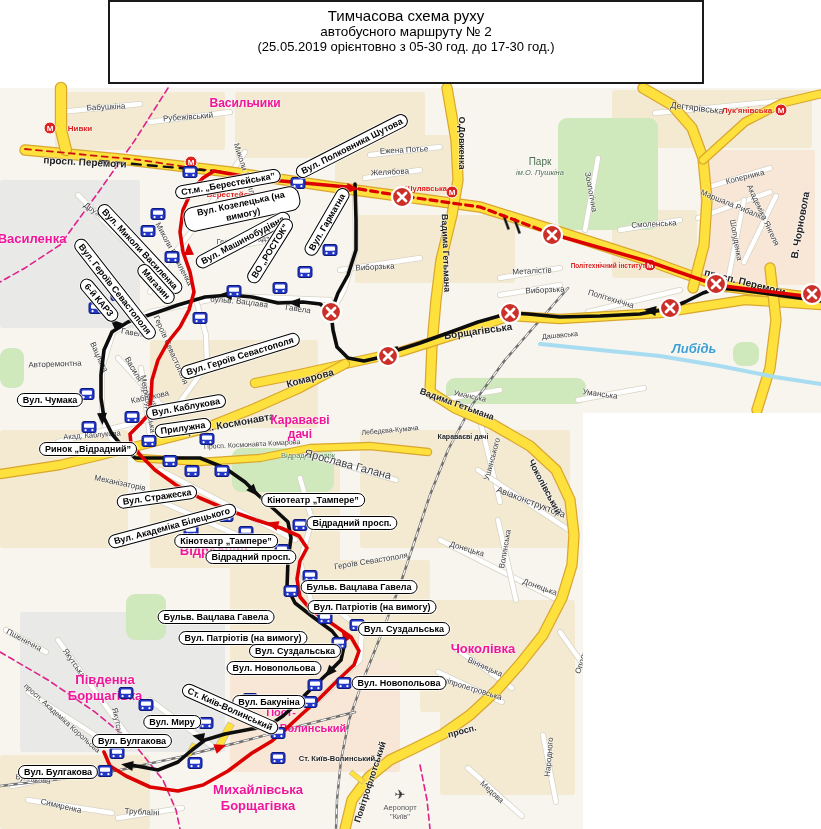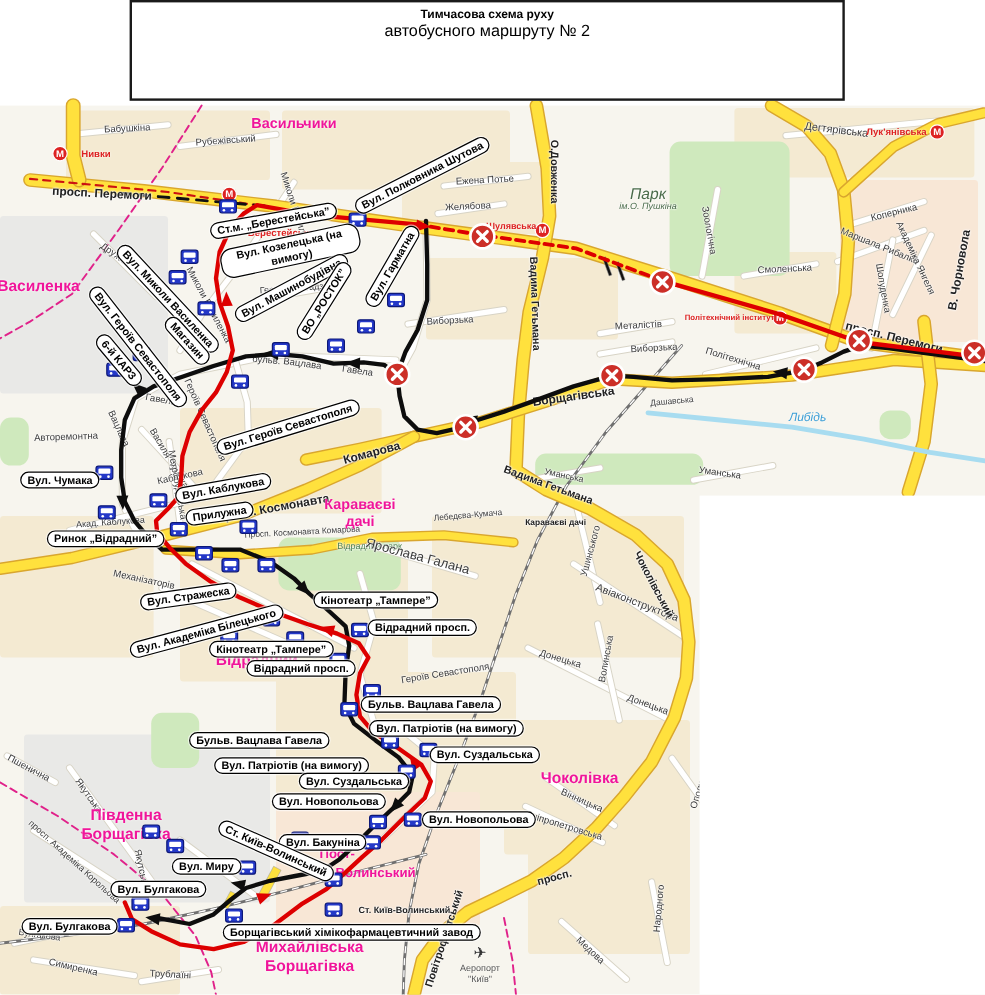--- a/index.html
+++ b/index.html
@@ -18,21 +18,21 @@
   .callout.wrap{white-space:normal;text-align:center;line-height:10.5px;padding:1px 4px;}
   .metrotext{position:absolute;color:#d22;font-weight:bold;white-space:nowrap;
              transform:translate(-50%,-50%);text-shadow:0 0 2px #fff;}
   .metroicon{position:absolute;width:11px;height:11px;border-radius:50%;background:#d22;
              color:#fff;font-size:8px;font-weight:bold;text-align:center;line-height:11px;
              transform:translate(-50%,-50%);border:1px solid #fff;}
   .misc{position:absolute;color:#555;white-space:nowrap;transform:translate(-50%,-50%);
         text-shadow:0 0 2px #fff;}
   #titlebox{position:absolute;left:108px;top:0;width:596px;height:84px;background:#fff;
             border:2px solid #1a1a1a;text-align:center;z-index:10;padding-top:5px;box-sizing:border-box;}
-  #titlebox .t1{font-size:10px;font-weight:bold;}
+  #titlebox .t1{font-size:15px;font-weight:normal;}
   #titlebox .t2{font-size:13.5px;}
   #titlebox .t3{font-size:15px;font-weight:bold;font-family:"Liberation Serif",serif;}
   #titlebox .t4{font-size:13px;}
 </style>
 </head>
 <body>
 
 <div id="stage">
   <svg id="base" width="821" height="829">
       <rect x="0" y="88" width="821" height="741" fill="#f7f5ee"></rect>
@@ -250,37 +250,37 @@
       <div class="street" style="left: 470px; top: 396px; font-size: 7.5px; transform: translate(-50%, -50%) rotate(12deg);">Уманська</div>
       <div class="street" style="left: 74px; top: 663px; font-size: 8px; transform: translate(-50%, -50%) rotate(55deg);">Якутська</div>
       <div class="street" style="left: 118px; top: 724px; font-size: 8px; transform: translate(-50%, -50%) rotate(78deg);">Якутська</div>
       <div class="street" style="left: 24px; top: 640px; font-size: 8px; transform: translate(-50%, -50%) rotate(28deg);">Пшенична</div>
       <div class="street" style="left: 62px; top: 718px; font-size: 7.5px; transform: translate(-50%, -50%) rotate(42deg);">просп. Академіка Корольова</div>
       <div class="street" style="left: 61px; top: 806px; font-size: 8px; transform: translate(-50%, -50%) rotate(13deg);">Симиренка</div>
       <div class="street" style="left: 142px; top: 812px; font-size: 8px; transform: translate(-50%, -50%) rotate(3deg);">Трублаїні</div>
       <div class="street" style="left: 33px; top: 779px; font-size: 7.5px; transform: translate(-50%, -50%) rotate(8deg);">Булгакова</div>
       <div class="street bold" style="left: 337px; top: 758px; font-size: 7.5px; transform: translate(-50%, -50%) rotate(0deg);">Ст. Київ-Волинський</div>
       <div class="street bold" style="left: 463px; top: 436px; font-size: 7px; transform: translate(-50%, -50%) rotate(0deg);">Караваєві дачі</div>
-      <div class="street" style="left: 540px; top: 161px; font-size: 13px; color: rgb(74, 107, 74); transform: translate(-50%, -50%) rotate(0deg); font-style: italic;">Парк</div>
+      <div class="street" style="left: 540px; top: 161px; font-size: 10px; color: rgb(74, 107, 74); transform: translate(-50%, -50%) rotate(0deg);">Парк</div>
       <div class="street" style="left: 540px; top: 172px; font-size: 7.5px; color: rgb(74, 107, 74); transform: translate(-50%, -50%) rotate(0deg); font-style: italic;">ім.О. Пушкіна</div>
       <div class="street" style="left: 390px; top: 430px; font-size: 7px; transform: translate(-50%, -50%) rotate(-5deg);">Лебедєва-Кумача</div>
       <div class="street" style="left: 560px; top: 335px; font-size: 7px; transform: translate(-50%, -50%) rotate(-5deg);">Дашавська</div>
       <div class="area" style="left: 245px; top: 103px; font-size: 12px;">Васильчики</div>
       <div class="area" style="left: 32px; top: 238px; font-size: 13px;">Василенка</div>
       <div class="area" style="left: 300px; top: 420px; font-size: 12px;">Караваєві</div>
       <div class="area" style="left: 300px; top: 434px; font-size: 12px;">дачі</div>
       <div class="area" style="left: 214px; top: 550px; font-size: 13px;">Відрадний</div>
       <div class="area" style="left: 105px; top: 679px; font-size: 13px;">Південна</div>
       <div class="area" style="left: 105px; top: 695px; font-size: 13px;">Борщагівка</div>
       <div class="area" style="left: 258px; top: 789px; font-size: 13px;">Михайлівська</div>
       <div class="area" style="left: 258px; top: 805px; font-size: 13px;">Борщагівка</div>
       <div class="area" style="left: 483px; top: 648px; font-size: 13px;">Чоколівка</div>
       <div class="area" style="left: 281px; top: 712px; font-size: 11px;">Пост-</div>
       <div class="area" style="left: 313px; top: 728px; font-size: 11px;">Волинський</div>
-      <div class="misc" style="left: 673px; top: 348px; font-size: 10px; color: rgb(61, 159, 214); font-style: italic;">Либідь</div>
+      <div class="misc" style="left: 694px; top: 348px; font-size: 13px; color: rgb(61, 159, 214); font-style: italic; font-weight: bold;">Либідь</div>
       <div class="metroicon" style="left: 50px; top: 128px;">М</div>
       <div class="metrotext" style="left: 80px; top: 128px; font-size: 8px;">Нивки</div>
       <div class="metroicon" style="left: 191px; top: 162px;">М</div>
       <div class="metrotext" style="left: 234px; top: 166px; font-size: 8px; margin-top: 28px;">Берестейська</div>
       <div class="metroicon" style="left: 452px; top: 192px;">М</div>
       <div class="metrotext" style="left: 426px; top: 188px; font-size: 7.5px;">Шулявська</div>
       <div class="metroicon" style="left: 781px; top: 110px;">М</div>
       <div class="metrotext" style="left: 747px; top: 110px; font-size: 8px;">Лук'янівська</div>
       <div class="metroicon" style="left: 650px; top: 265px;">М</div>
       <div class="metrotext" style="left: 608px; top: 265px; font-size: 6.5px;">Політехнічний інститут</div>
@@ -635,20 +635,20 @@
       <div class="callout" style="left: 216px; top: 617px; transform: translate(-50%, -50%) rotate(0deg);">Бульв. Вацлава Гавела</div>
       <div class="callout" style="left: 243px; top: 638px; transform: translate(-50%, -50%) rotate(0deg);">Вул. Патріотів (на вимогу)</div>
       <div class="callout" style="left: 295px; top: 651px; transform: translate(-50%, -50%) rotate(0deg);">Вул. Суздальська</div>
       <div class="callout" style="left: 274px; top: 668px; transform: translate(-50%, -50%) rotate(0deg);">Вул. Новопольова</div>
       <div class="callout" style="left: 399px; top: 683px; transform: translate(-50%, -50%) rotate(0deg);">Вул. Новопольова</div>
       <div class="callout" style="left: 269px; top: 702px; transform: translate(-50%, -50%) rotate(0deg);">Вул. Бакуніна</div>
       <div class="callout" style="left: 230px; top: 709px; transform: translate(-50%, -50%) rotate(24deg);">Ст. Київ-Волинський</div>
       <div class="callout" style="left: 172px; top: 722px; transform: translate(-50%, -50%) rotate(0deg);">Вул. Миру</div>
       <div class="callout" style="left: 132px; top: 741px; transform: translate(-50%, -50%) rotate(0deg);">Вул. Булгакова</div>
       <div class="callout" style="left: 58px; top: 772px; transform: translate(-50%, -50%) rotate(0deg);">Вул. Булгакова</div>
-      <div class="callout" style="left: 293px; top: 777px; transform: translate(-50%, -50%) rotate(0deg);">Борщагівський хімікофармацевтичний завод</div>
     </div>
 
   <div id="titlebox">
     <div class="t1">Тимчасова схема руху</div>
     <div class="t2">автобусного маршруту  № 2</div>
+    <div class="t4">(25.05.2019 орієнтовно з 05-30 год. до 17-30 год.)</div>
   </div>
 </div>
 
 </body></html>

